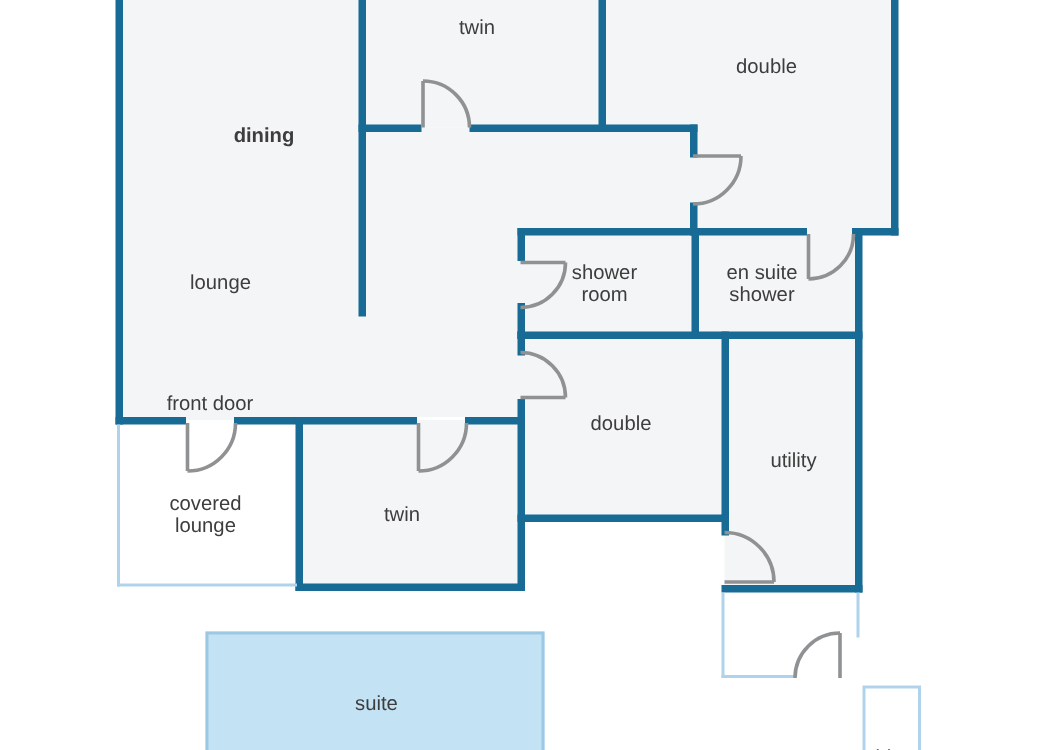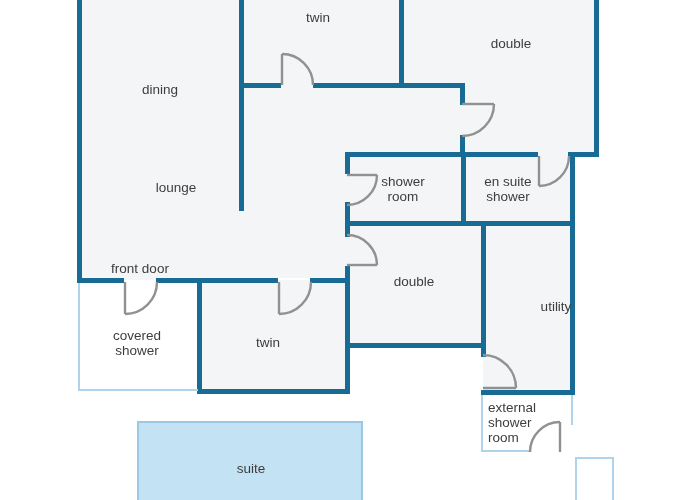--- a/index.html
+++ b/index.html
@@ -124,26 +124,25 @@
       <path d="M483,355 A33,33 0 0 1 516,388"></path>
     </g>
     <g>
       <line x1="560" y1="452" x2="560" y2="422"></line>
       <path d="M530,452 A30,30 0 0 1 560,422"></path>
     </g>
   </svg>
 
   <div class="lbl" style="left:318px;top:18px;">twin</div>
   <div class="lbl" style="left:511px;top:44px;">double</div>
-  <div class="lbl" style="left:160px;top:90px;">dining</div>
-  <div class="lbl" style="left:176px;top:188px;">lounge</div>
+  <div class="lbl" style="left:176px;top:90px;font-weight:bold;">dining</div>
+  <div class="lbl" style="left:147px;top:188px;">lounge</div>
   <div class="lbl wrap lbl-shower" style="left:403px;top:189px;">shower room</div>
   <div class="lbl wrap lbl-ensuite" style="left:508px;top:189px;">en suite shower</div>
   <div class="lbl" style="left:414px;top:282px;">double</div>
-  <div class="lbl" style="left:529px;top:307px;margin-left:27px;">utility</div>
+  <div class="lbl" style="left:529px;top:307px;">utility</div>
   <div class="lbl" style="left:140px;top:269px;text-align:center;">front door</div>
-  <div class="lbl wrap lbl-covered" style="left:137px;top:343px;">covered shower</div>
+  <div class="lbl wrap lbl-covered" style="left:137px;top:343px;">covered lounge</div>
   <div class="lbl" style="left:268px;top:343px;">twin</div>
-  <div class="lbl wrap lbl-external" style="left:488px;top:423px;">external shower room</div>
   <div class="lbl" style="left:251px;top:469px;">suite</div>
   <div class="lbl" style="left:595px;top:505px;">bbq</div>
 
 </div>
 
 </body></html>

